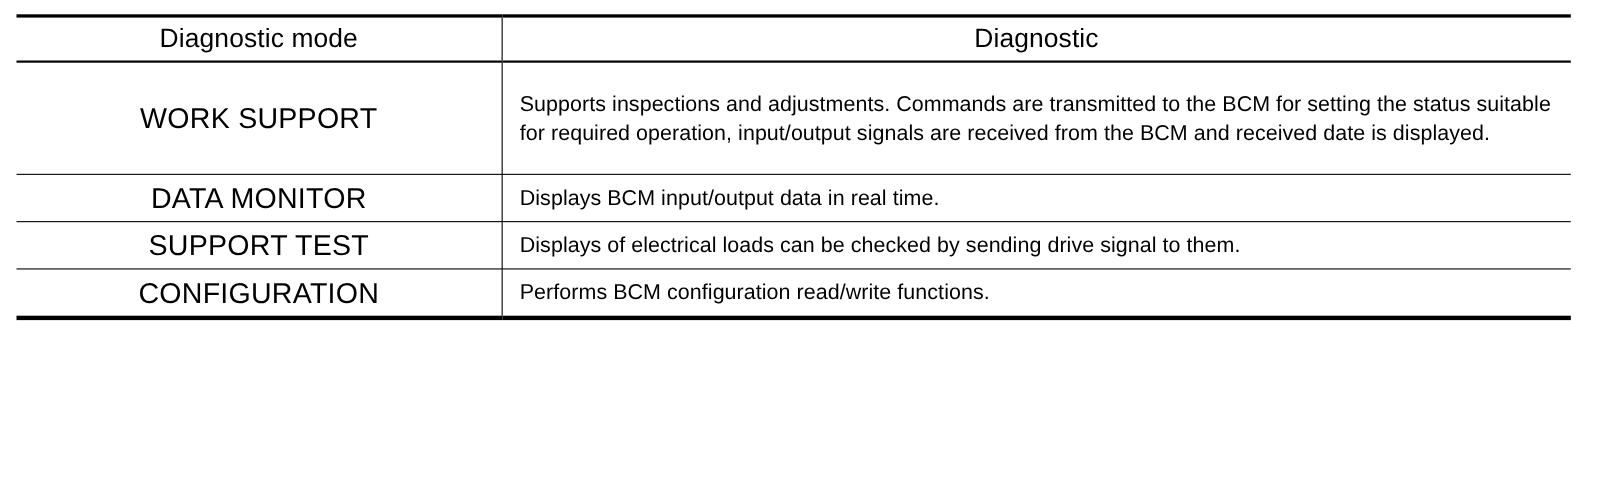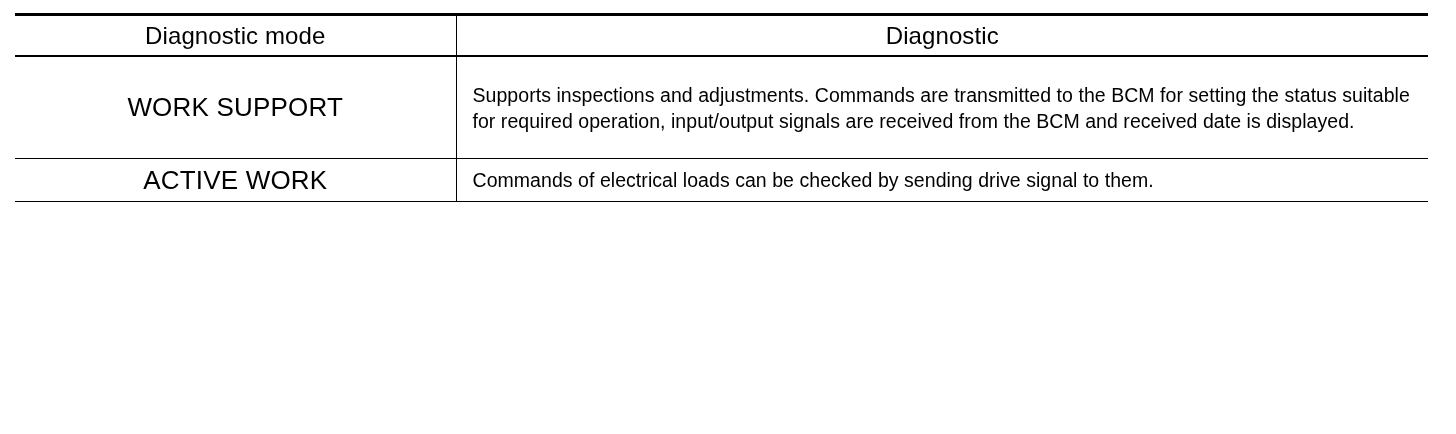--- a/index.html
+++ b/index.html
@@ -114,26 +114,34 @@
           <th class="cell-desc">Diagnostic</th>
         </tr>
       </thead>
       <tbody>
 
         <tr class="body-row row-tall">
           <td class="cell-mode">WORK SUPPORT</td>
           <td class="cell-desc">Supports inspections and adjustments. Commands are transmitted to the BCM for setting the status suitable for required operation, input/output signals are received from the BCM and received date is displayed.</td>
         </tr>
 
+        <tr class="body-row row-std">
+          <td class="cell-mode">DATA MONITOR</td>
+          <td class="cell-desc">Displays BCM input/output data in real time.</td>
+        </tr>
 
         <tr class="body-row row-std">
-          <td class="cell-mode">ACTIVE WORK</td>
-          <td class="cell-desc">Commands of electrical loads can be checked by sending drive signal to them.</td>
+          <td class="cell-mode">SUPPORT TEST</td>
+          <td class="cell-desc">Displays of electrical loads can be checked by sending drive signal to them.</td>
         </tr>
 
 
 
 
+        <tr class="body-row row-std last-row">
+          <td class="cell-mode">CONFIGURATION</td>
+          <td class="cell-desc">Performs BCM configuration read/write functions.</td>
+        </tr>
 
       </tbody>
     </table>
   </div>
 </div>
 
 </body></html>

